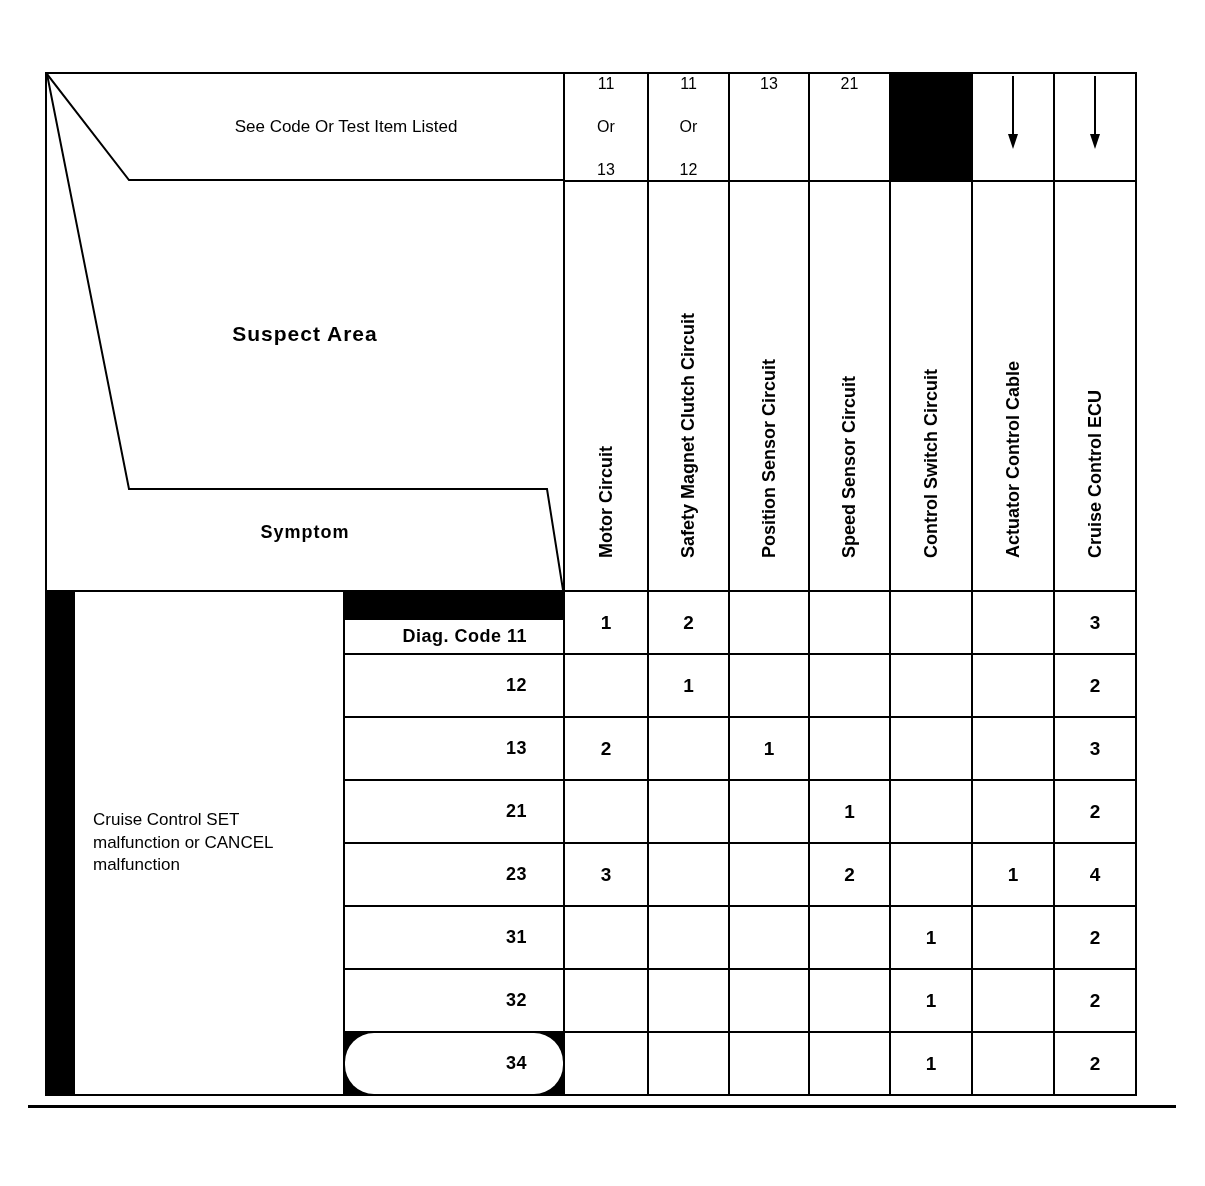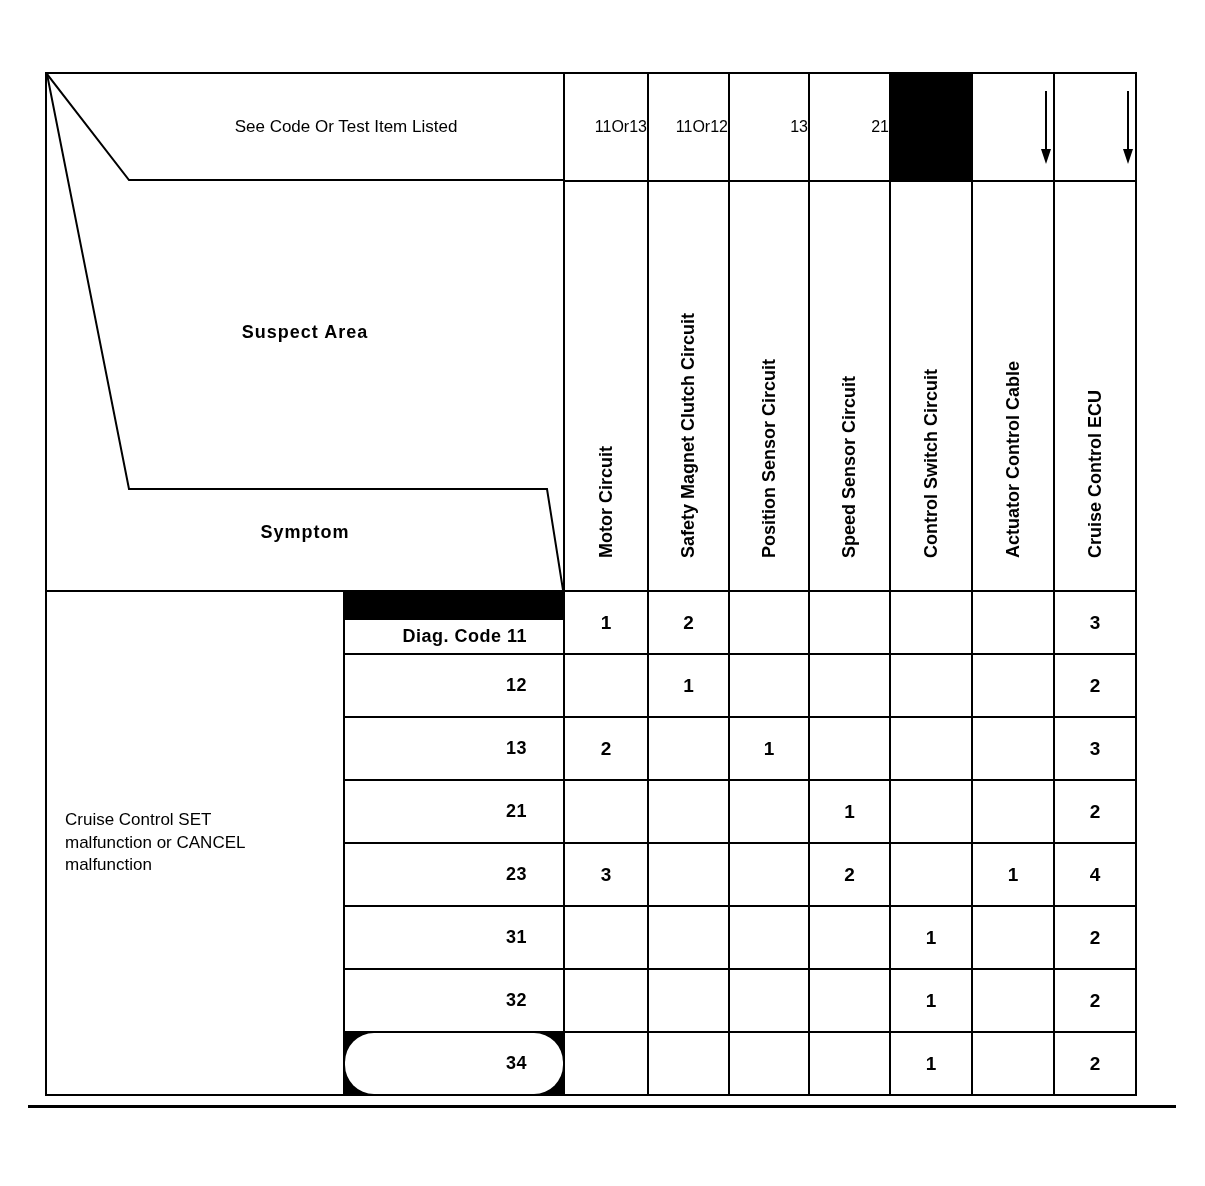--- a/index.html
+++ b/index.html
@@ -41,39 +41,39 @@
   .see-code {
     position: absolute;
     left: 82px; right: 0; top: 0; height: 106px;
     display: flex; align-items: center; justify-content: center;
     font-size: 17px;
   }
   .suspect {
     position: absolute;
     left: 0; right: 0; top: 248px;
     text-align: center;
-    font-size: 18px;
+    font-size: 21px;
     font-weight: 700;
     letter-spacing: 1px;
   }
   .symptom-lab {
     position: absolute;
     left: 0; right: 0; top: 448px;
     text-align: center;
     font-size: 18px;
     font-weight: 700;
     letter-spacing: 1px;
   }
 
   
   .code-header {
     display: flex;
-    flex-direction: row;
-    align-items: center;
-    justify-content: flex-end;
+    flex-direction: column;
+    align-items: center;
+    justify-content: space-between;
     font-size: 16px;
     line-height: 1.25;
     text-align: center;
   }
 
   
   .vlabel-cell {
     display: flex;
     flex-direction: column;
     align-items: center;
@@ -136,21 +136,21 @@
     <div class="cell corner" style="grid-column:1/3; grid-row:1/3;">
       <svg class="corner-svg" viewBox="0 0 516 516" preserveAspectRatio="none">
         <polyline points="0,0 82,106 516,106" fill="none" stroke="#000" stroke-width="2"></polyline>
         <polyline points="0,0 82,415 500,415 516,516" fill="none" stroke="#000" stroke-width="2"></polyline>
       </svg>
       <div class="see-code">See Code Or Test Item Listed</div>
       <div class="suspect">Suspect Area</div>
       <div class="symptom-lab">Symptom</div>
     </div>
 
-    <div class="cell symptom-group" style="grid-column:1; grid-row:3/11;">
+    <div class="cell symptom-group" style="grid-column:1; grid-row:3/11;margin-left:28px;">
       <div class="symptom-text">Cruise Control SET
 malfunction or CANCEL
 malfunction</div>
     </div>
 
   <div class="cell code-header" style="grid-area: 1 / 3;">
         <div>11</div>
         <div>Or</div>
         <div>13</div>
       </div>

